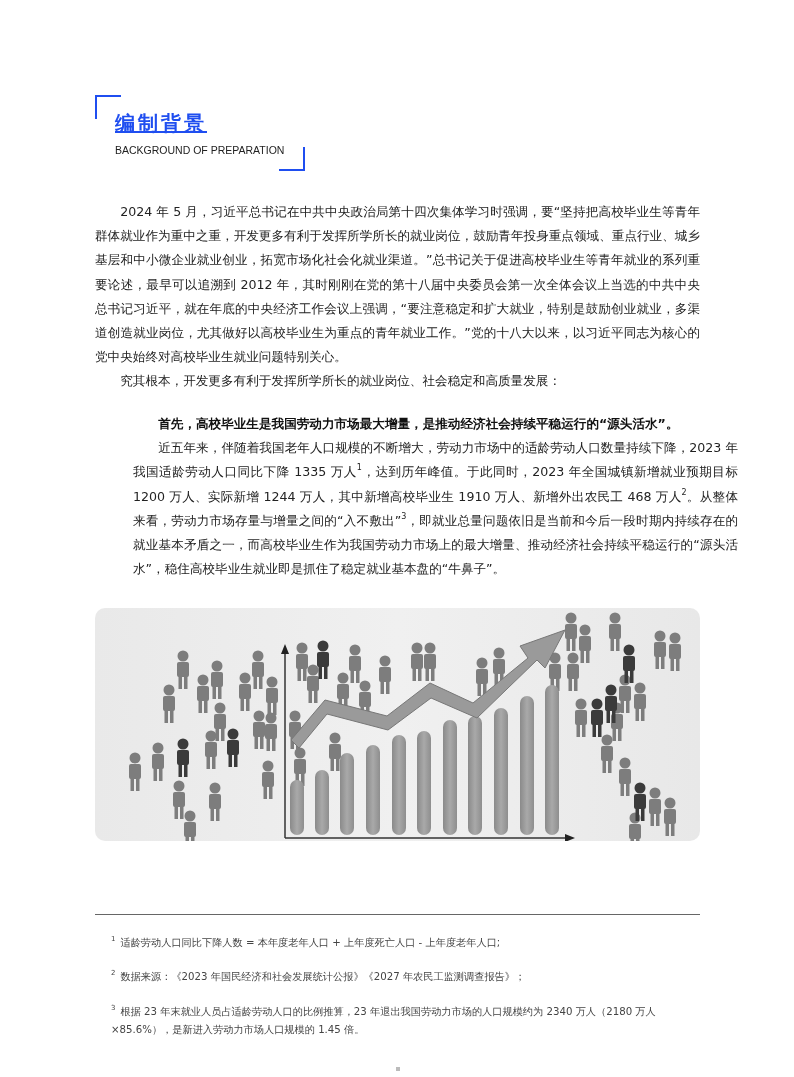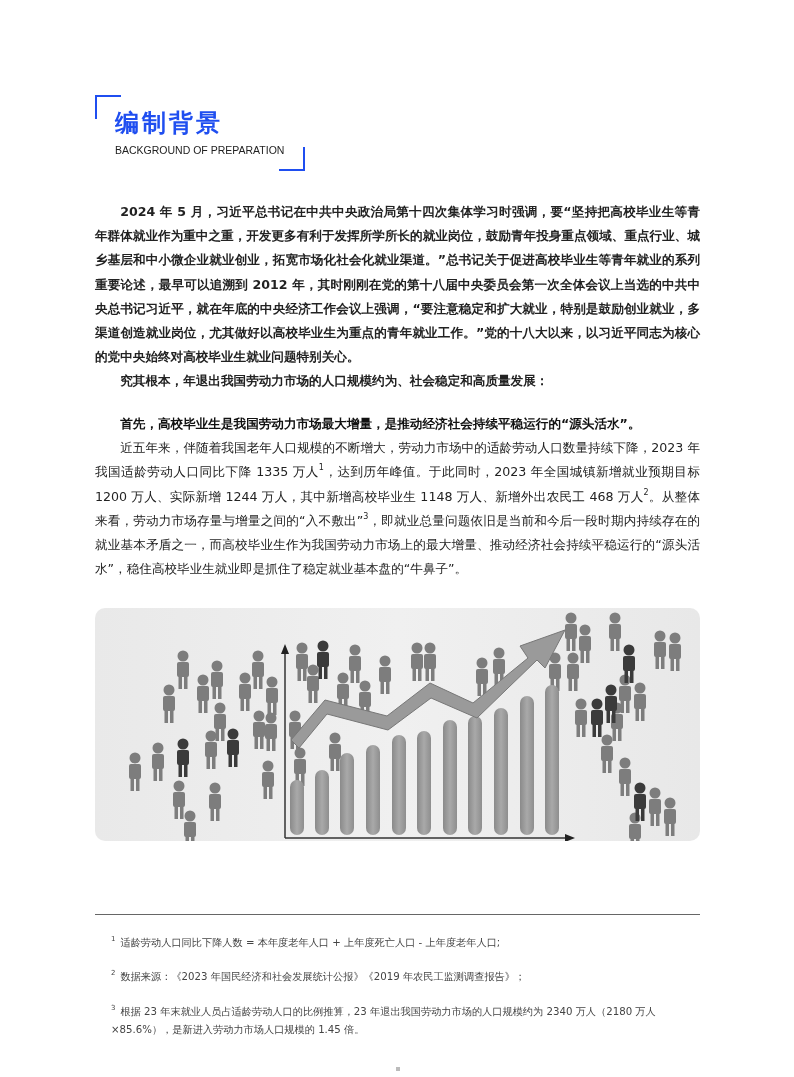--- a/index.html
+++ b/index.html
@@ -3,22 +3,22 @@
 <meta charset="utf-8">
 <style>
   html, body { margin: 0; padding: 0; background: #ffffff; }
   body { width: 794px; height: 1077px; position: relative; overflow: hidden;
          font-family: "DejaVu Sans", "Liberation Sans", sans-serif; color: #222; }
   .heading { position: absolute; left: 95px; top: 95px; width: 210px; height: 76px; }
   .br-tl { position: absolute; left: 0; top: 0; width: 24px; height: 22px;
            border-left: 2px solid #1f4ef0; border-top: 2px solid #1f4ef0; }
   .br-br { position: absolute; right: 0; bottom: 0; width: 24px; height: 22px;
            border-right: 2px solid #1f4ef0; border-bottom: 2px solid #1f4ef0; }
-  .h-title { position: absolute; left: 20px; top: 10px; font-size: 24px; font-weight: bold;
-             color: #1f4ef0; letter-spacing: 3px; line-height: 36px; }
+  .h-title { position: absolute; left: 20px; top: 10px; font-size: 20px; font-weight: bold;
+             color: #1f4ef0; letter-spacing: 3px; line-height: 36px; text-decoration: underline; }
   .h-sub { position: absolute; left: 20px; top: 49px; font-family: "Liberation Sans", sans-serif;
            font-size: 10.5px; color: #222; letter-spacing: 0px; }
   .body-text { position: absolute; left: 95px; width: 605px; font-size: 12.6px; line-height: 24.2px;
                text-align: justify; color: #222; }
   .p { margin: 0; text-indent: 2em; }
   .lead { font-weight: bold; color: #111; }
   sup { font-size: 8px; vertical-align: 6px; line-height: 0; }
   .illus { position: absolute; left: 95px; top: 608px; width: 605px; height: 233px;
            background: linear-gradient(90deg, #e9e9e9, #f0f0f0 50%, #e8e8e8);
            border-radius: 10px; overflow: hidden; }
@@ -33,28 +33,28 @@
 </head>
 <body>
 
 <div class="heading">
   <div class="br-tl"></div>
   <div class="h-title">编制背景</div>
   <div class="h-sub">BACKGROUND OF PREPARATION</div>
   <div class="br-br"></div>
 </div>
 
-<div class="body-text" style="top:200px;font-weight:bold;">
+<div class="body-text" style="top:200px;">
   <p class="p">2024 年 5 月，习近平总书记在中共中央政治局第十四次集体学习时强调，要“坚持把高校毕业生等青年群体就业作为重中之重，开发更多有利于发挥所学所长的就业岗位，鼓励青年投身重点领域、重点行业、城乡基层和中小微企业就业创业，拓宽市场化社会化就业渠道。”总书记关于促进高校毕业生等青年就业的系列重要论述，最早可以追溯到 2012 年，其时刚刚在党的第十八届中央委员会第一次全体会议上当选的中共中央总书记习近平，就在年底的中央经济工作会议上强调，“要注意稳定和扩大就业，特别是鼓励创业就业，多渠道创造就业岗位，尤其做好以高校毕业生为重点的青年就业工作。”党的十八大以来，以习近平同志为核心的党中央始终对高校毕业生就业问题特别关心。</p>
-  <p class="p">究其根本，年退出我国劳动力市场的人口规模约为、社会稳定和高质量发展：</p>
+  <p class="p">究其根本，开发更多有利于发挥所学所长的就业岗位、社会稳定和高质量发展：</p>
 </div>
 
-<div class="body-text" style="top:412px;">
+<div class="body-text" style="top:412px;margin-left:38px;">
   <p class="p lead">首先，高校毕业生是我国劳动力市场最大增量，是推动经济社会持续平稳运行的“源头活水”。</p>
-  <p class="p"><span>近五年来，伴随着我国老年人口规模的不断增大，劳动力市场中的适龄劳动人口数量持续下降，2023 年我国适龄劳动人口同比下降 1335 万人</span><sup>1</sup><span>，达到历年峰值。于此同时，2023 年全国城镇新增就业预期目标 1200 万人、实际新增 1244 万人，其中新增高校毕业生 1148 万人、新增外出农民工 468 万人</span><sup>2</sup><span>。从整体来看，劳动力市场存量与增量之间的“入不敷出”</span><sup>3</sup><span>，即就业总量问题依旧是当前和今后一段时期内持续存在的就业基本矛盾之一，而高校毕业生作为我国劳动力市场上的最大增量、推动经济社会持续平稳运行的“源头活水”，稳住高校毕业生就业即是抓住了稳定就业基本盘的“牛鼻子”。</span></p>
+  <p class="p"><span>近五年来，伴随着我国老年人口规模的不断增大，劳动力市场中的适龄劳动人口数量持续下降，2023 年我国适龄劳动人口同比下降 1335 万人</span><sup>1</sup><span>，达到历年峰值。于此同时，2023 年全国城镇新增就业预期目标 1200 万人、实际新增 1244 万人，其中新增高校毕业生 1910 万人、新增外出农民工 468 万人</span><sup>2</sup><span>。从整体来看，劳动力市场存量与增量之间的“入不敷出”</span><sup>3</sup><span>，即就业总量问题依旧是当前和今后一段时期内持续存在的就业基本矛盾之一，而高校毕业生作为我国劳动力市场上的最大增量、推动经济社会持续平稳运行的“源头活水”，稳住高校毕业生就业即是抓住了稳定就业基本盘的“牛鼻子”。</span></p>
 </div>
 
 <div class="illus">
   <svg width="605" height="233" viewBox="0 0 605 233">
     <defs>
       <g id="person">
         <circle cx="0" cy="0" r="5.5"></circle>
         <rect x="-6" y="6" width="12" height="15" rx="2"></rect>
         <rect x="-4.5" y="20" width="3.5" height="13"></rect>
         <rect x="1" y="20" width="3.5" height="13"></rect>
@@ -143,17 +143,17 @@
       <rect x="450" y="77" width="14" height="150" rx="7"></rect>
     </g>
 
     <polygon points="196,132 230,92 292,108 335,75 378,95 433,50 425,38 470,22 450,60 442,52 382,110 336,90 293,122 232,106 204,140" fill="#9a9a9a" stroke="#777" stroke-width="1"></polygon>
   </svg>
 </div>
 
 <div class="fn-rule"></div>
 <div class="footnotes">
   <p class="fn"><sup>1</sup><span>适龄劳动人口同比下降人数 = 本年度老年人口 + 上年度死亡人口 - 上年度老年人口;</span></p>
-  <p class="fn"><sup>2</sup><span>数据来源：《2023 年国民经济和社会发展统计公报》《2019 年农民工监测调查报告》；</span></p>
+  <p class="fn"><sup>2</sup><span>数据来源：《2023 年国民经济和社会发展统计公报》《2027 年农民工监测调查报告》；</span></p>
   <p class="fn"><sup>3</sup><span>根据 23 年末就业人员占适龄劳动人口的比例推算，23 年退出我国劳动力市场的人口规模约为 2340 万人（2180 万人×85.6%），是新进入劳动力市场人口规模的 1.45 倍。</span></p>
 </div>
 
 <div class="page-dot"></div>
 
 </body></html>

